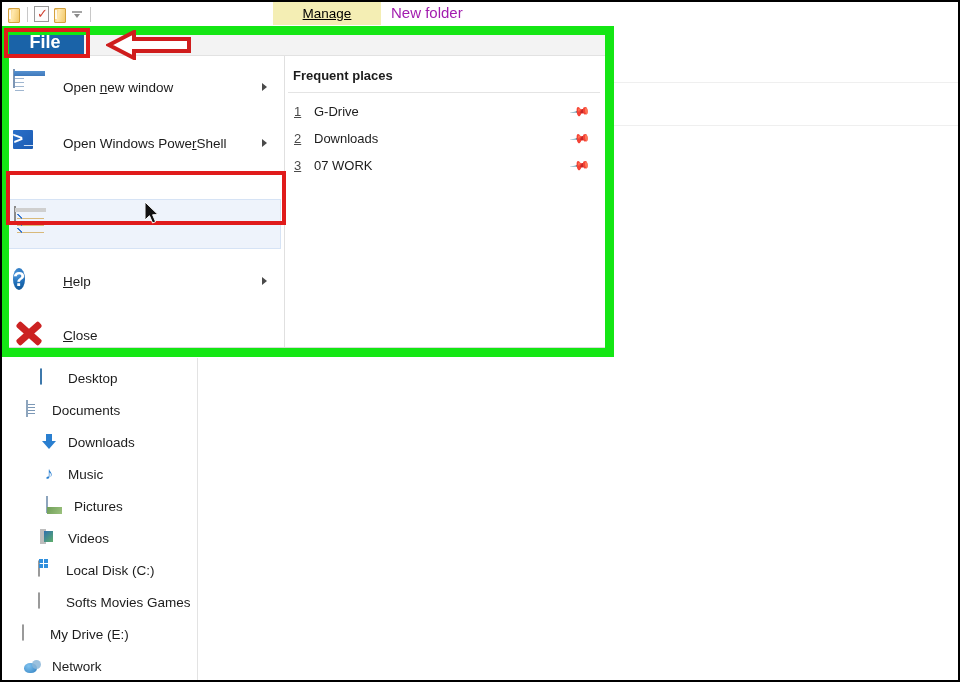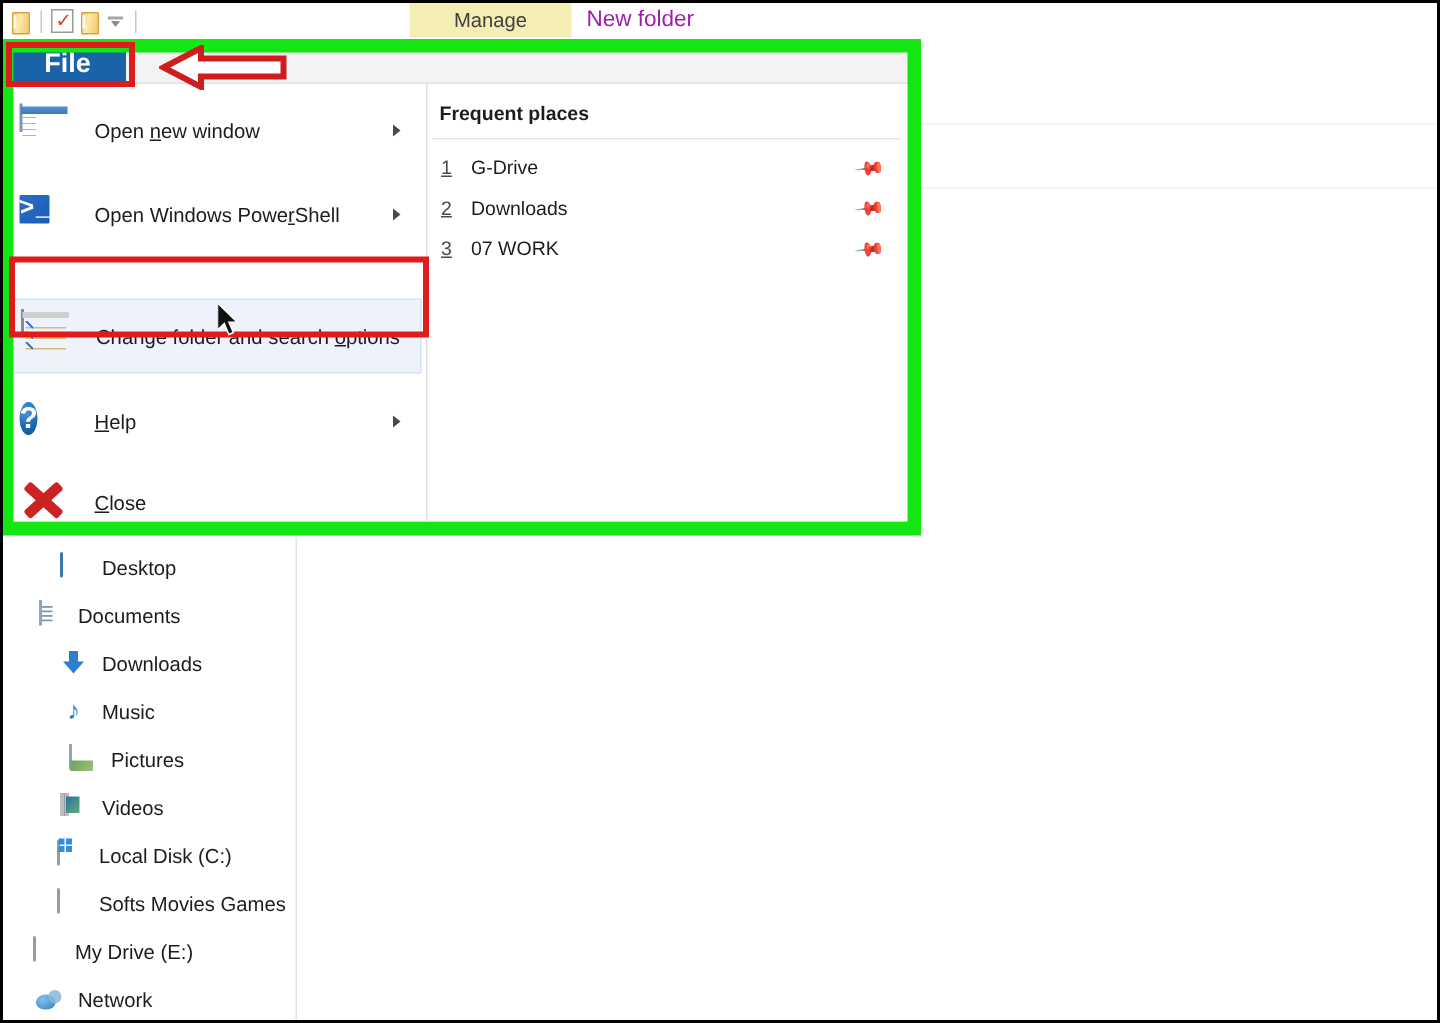--- a/index.html
+++ b/index.html
@@ -99,21 +99,22 @@
 
   .tab-manage {
     position: absolute;
     left: 271px; top: 0;
     width: 108px; height: 23px;
     background: #f4eeb4;
     display: flex;
     align-items: center;
     justify-content: center;
     font-size: 13.5px;
-    color: #404040;
+    color: #000000;
+    text-decoration: underline;
   }
   .win-title {
     position: absolute;
     left: 389px; top: 2px;
     font-size: 15px;
     color: #a21caf;
   }
 
   
   .green-box {
@@ -590,21 +591,20 @@
       <div class="menu-item hover" style="top:143px">
         <span class="mi-icon">
           <span class="icn-check">
             <span class="icn-check-rows">
                 <i></i>
                 <i></i>
                 <i></i>
               </span>
           </span>
         </span>
-        <span class="mi-label">Change folder and search <u>o</u>ptions</span>
       </div>
 
       <div class="menu-item" style="top:200px">
         <span class="mi-icon">
           <span class="icn-help">?</span>
         </span>
         <span class="mi-label"><u>H</u>elp</span>
         <span class="mi-arrow"></span>
       </div>
 

